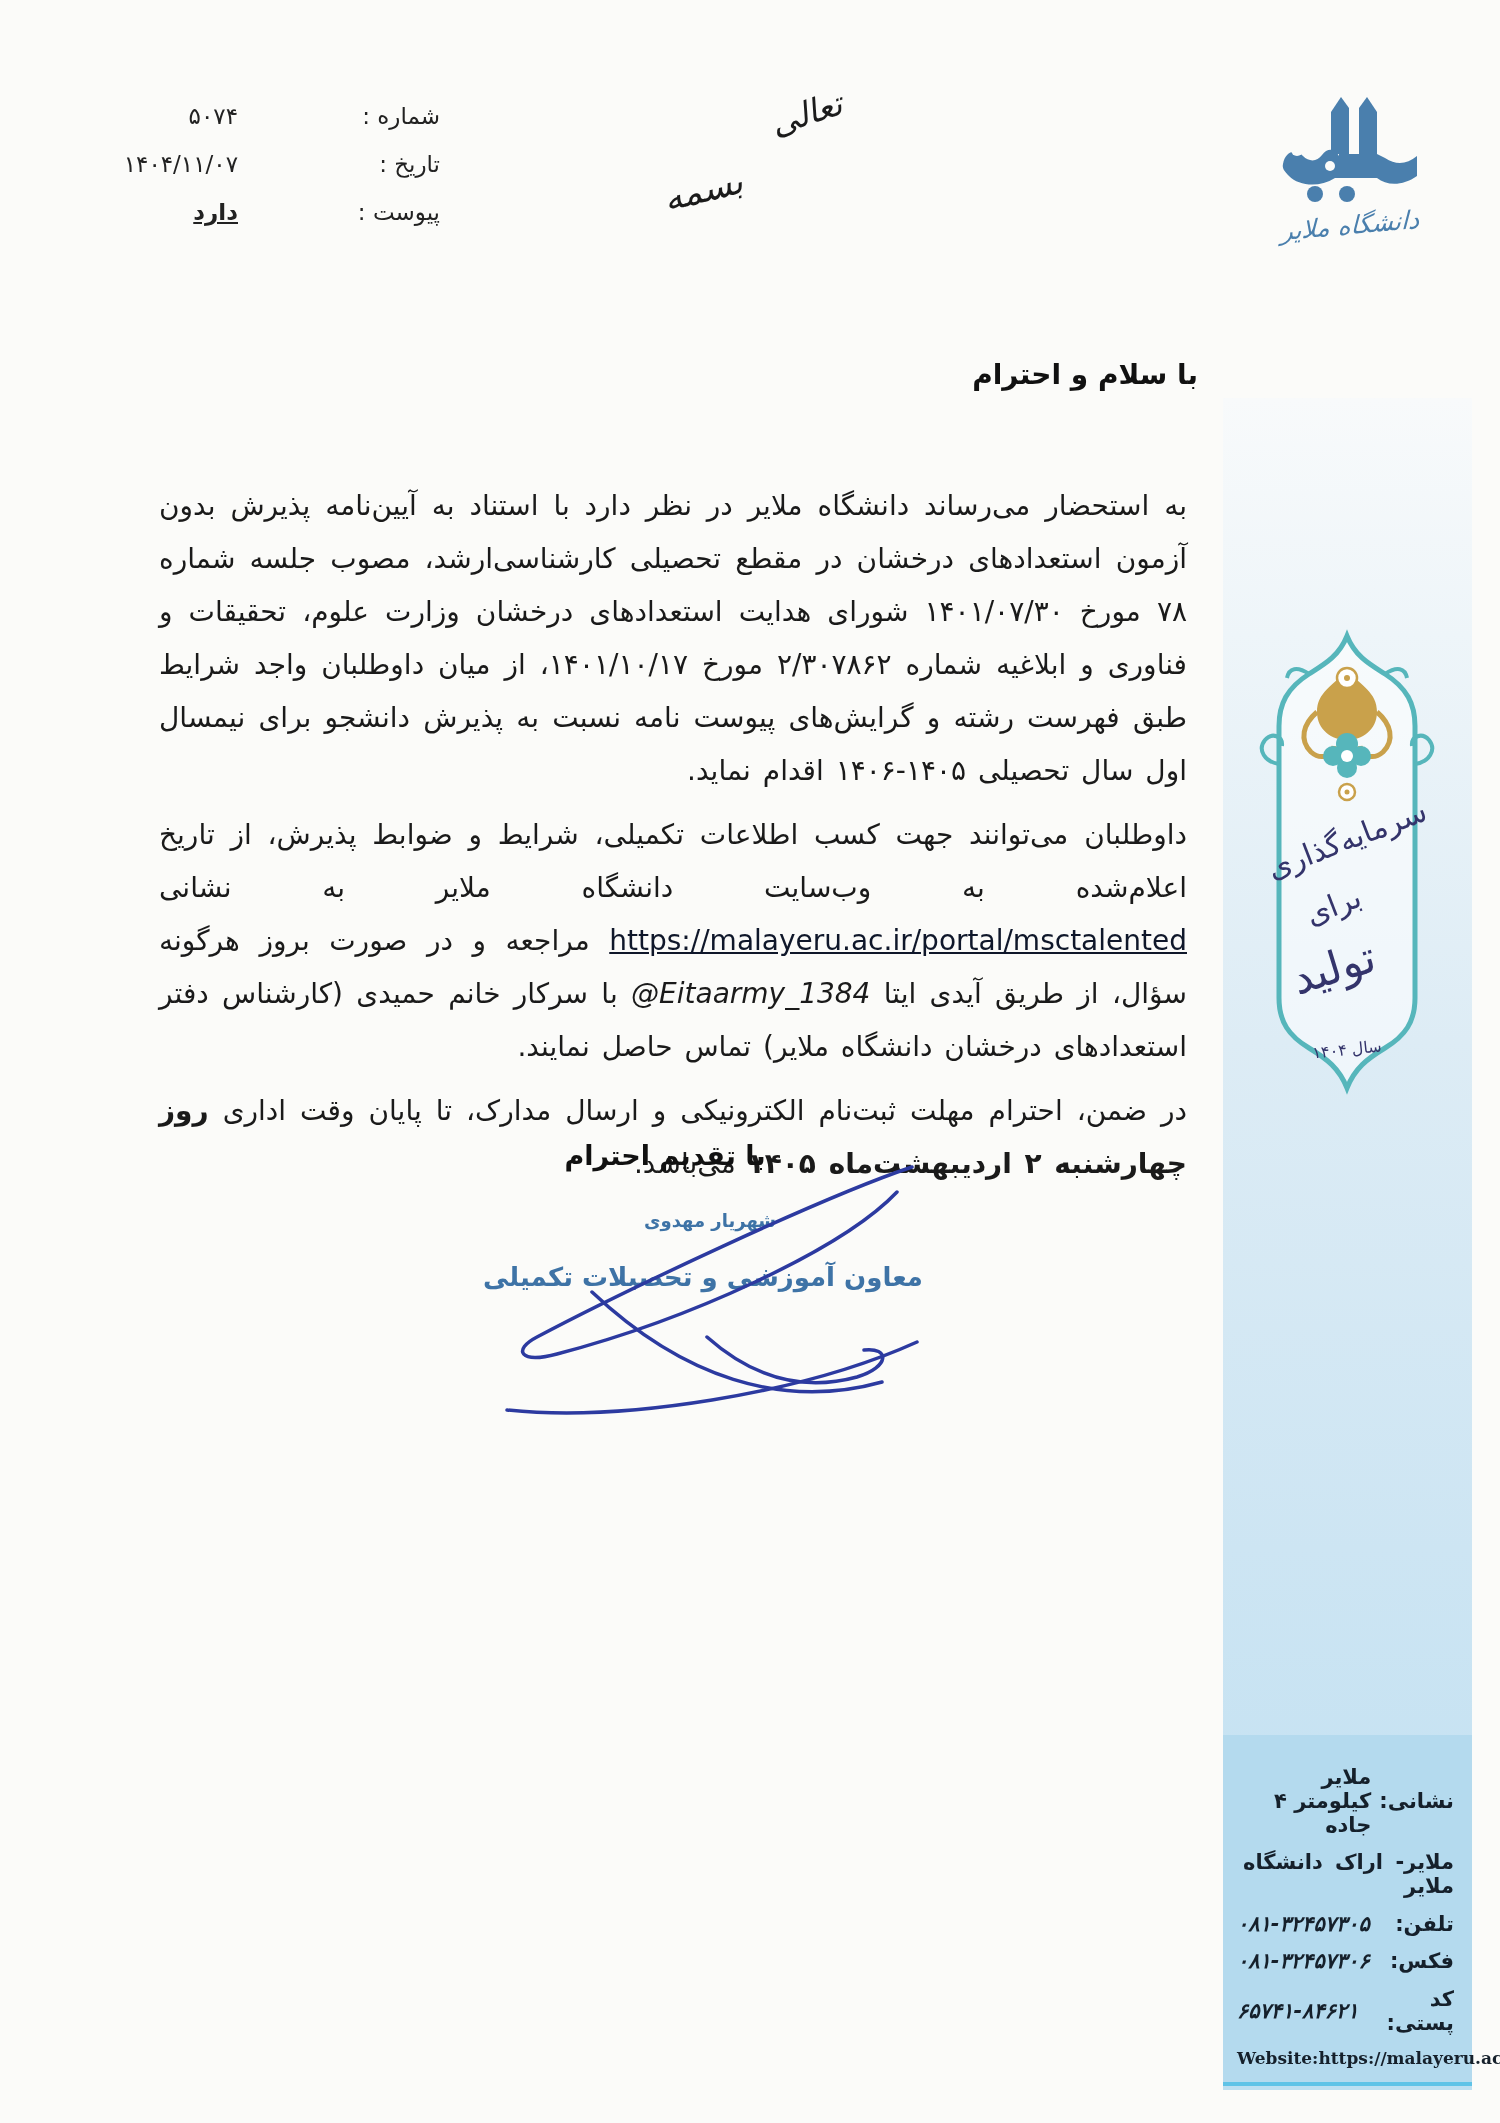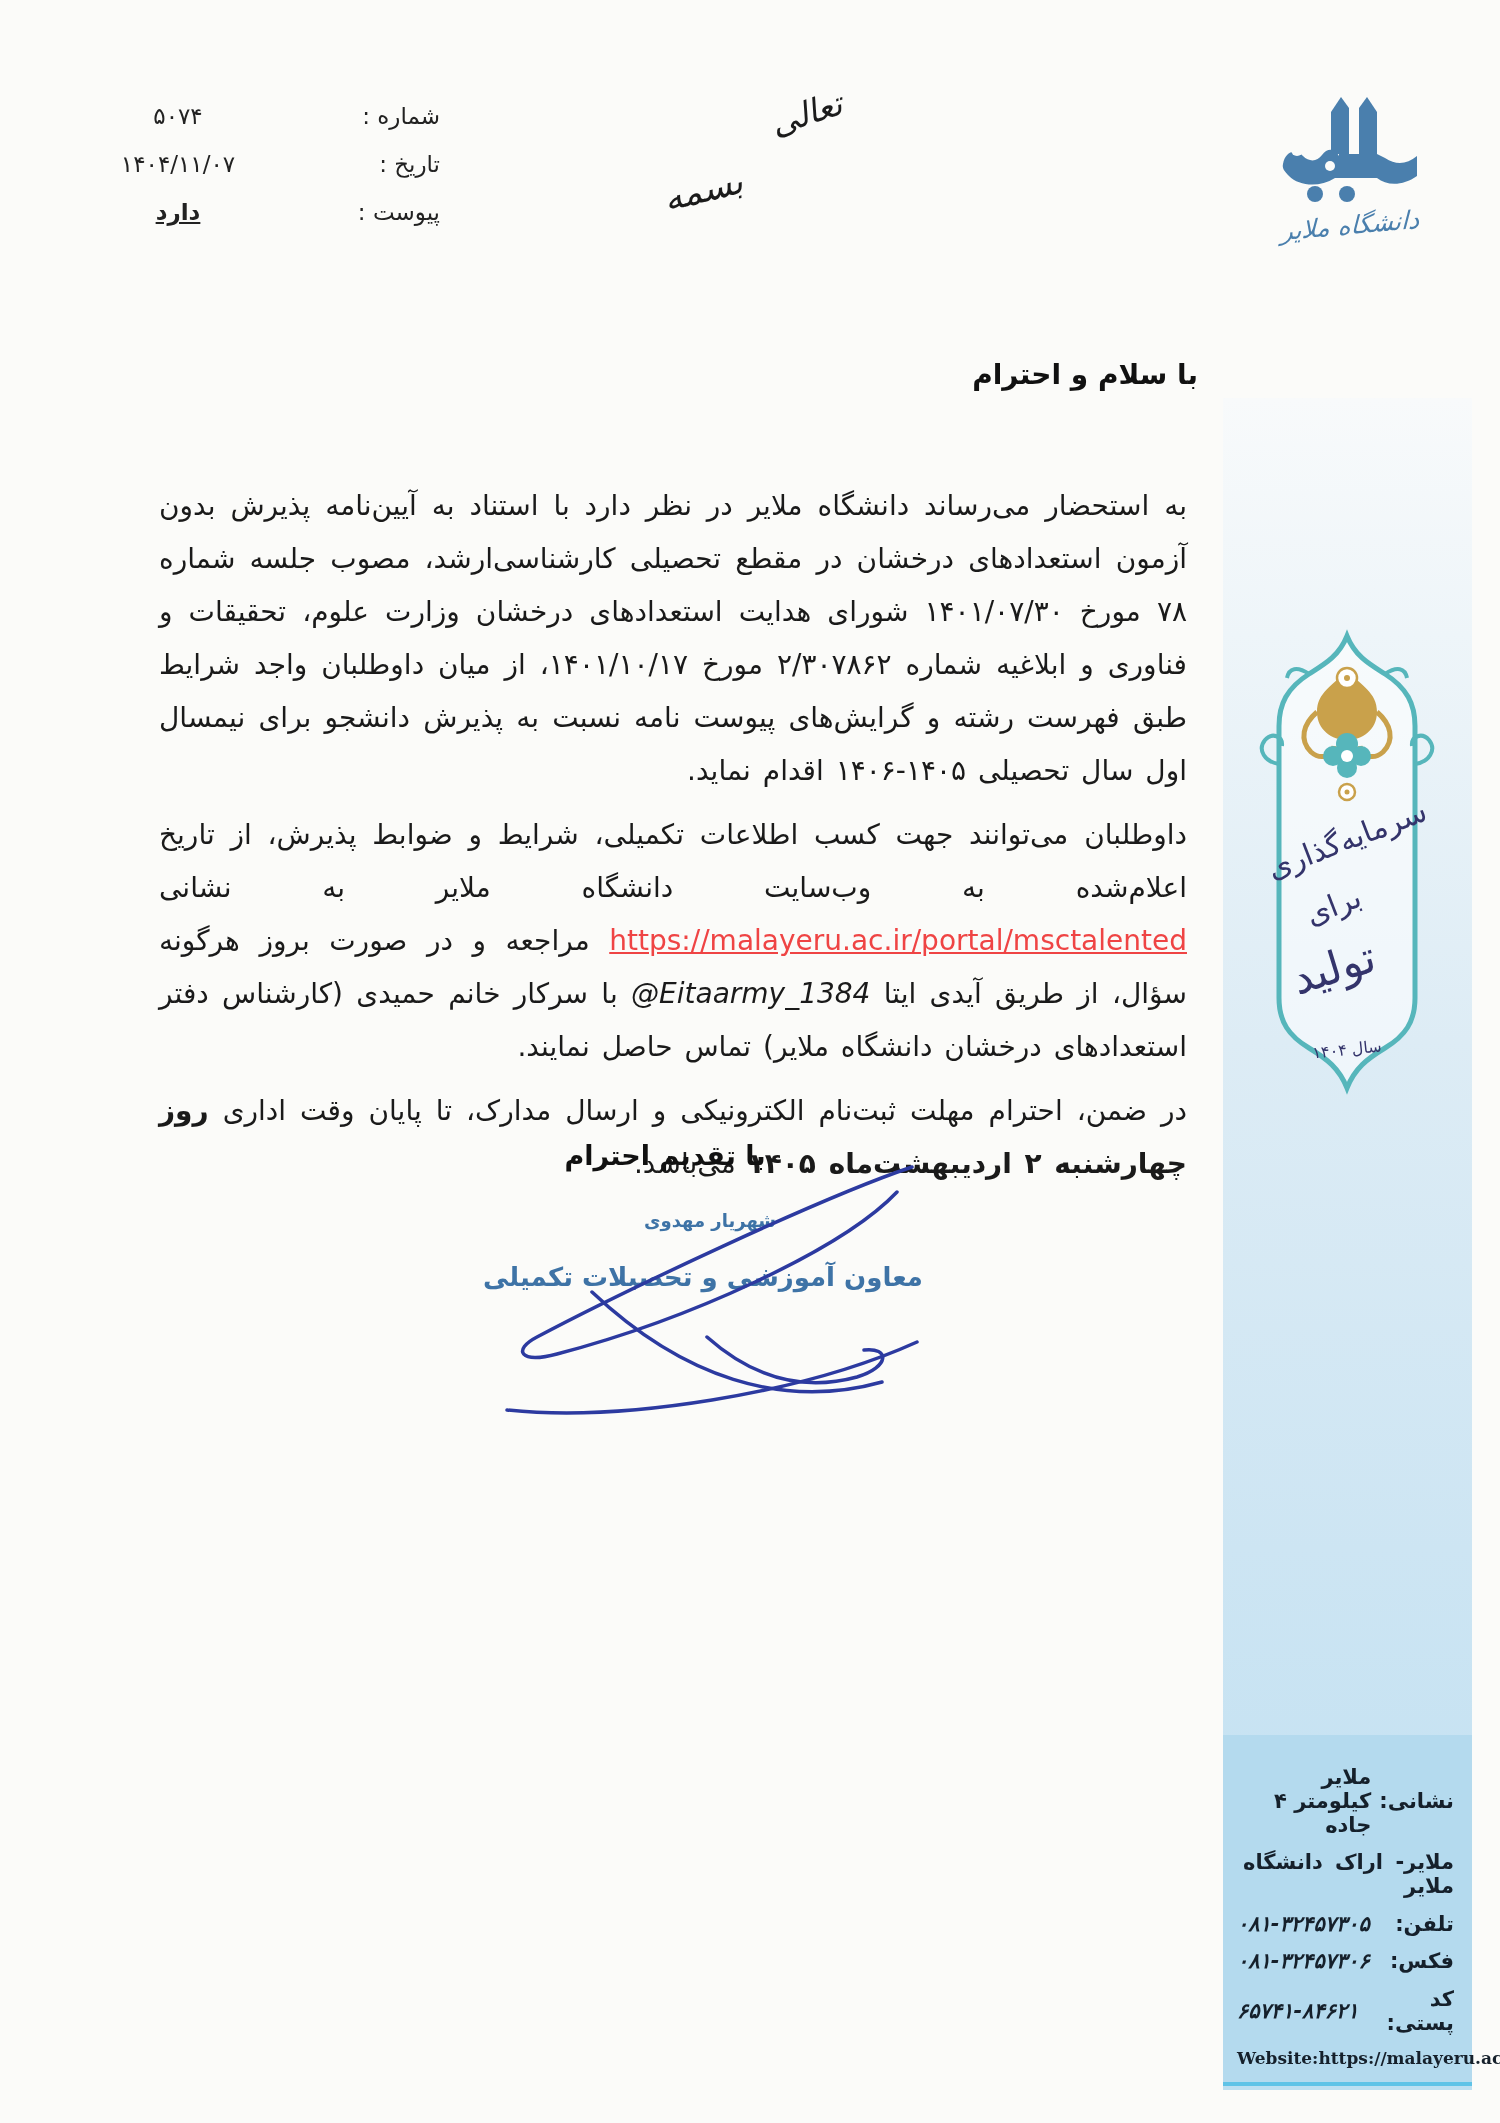--- a/index.html
+++ b/index.html
@@ -14,21 +14,21 @@
     background:#fbfbf9;color:#1a1a1a;
   }
 
   
   .meta{
     position:absolute;left:118px;top:92px;width:322px;
     direction:rtl;font-size:23px;color:#222;
   }
   .meta-row{display:flex;justify-content:space-between;align-items:center;height:48px;}
   .meta-row .lbl{white-space:nowrap;margin-left:44px;}
-  .meta-row .val{white-space:nowrap;text-align:center;min-width:120px;}
+  .meta-row .val{white-space:nowrap;text-align:right;min-width:120px;}
   .meta-row .val.bold{font-weight:bold;text-decoration:underline;}
 
   
   .besm{position:absolute;left:655px;top:80px;width:210px;height:140px;color:#1b1b1b;}
   .besm .l1{position:absolute;right:22px;top:14px;font-size:33px;font-style:italic;
             transform:rotate(-18deg);letter-spacing:1px;}
   .besm .l2{position:absolute;left:8px;bottom:10px;font-size:35px;font-style:italic;
             transform:rotate(-14deg);letter-spacing:7px;}
 
   
@@ -58,21 +58,21 @@
   .salutation{
     position:absolute;right:302px;top:342px;direction:rtl;text-align:right;
     font-weight:bold;font-size:28px;line-height:66px;color:#111;white-space:nowrap;
   }
   .body-text{
     position:absolute;left:148px;top:468px;width:1050px;
     direction:rtl;text-align:justify;font-size:28px;line-height:53px;color:#1a1a1a;
     word-spacing:3px;
   }
   .body-text p{margin:11px;}
-  .portal-link{color:#ef4444;text-decoration:underline;direction:ltr;unicode-bidi:embed;}
+  .portal-link{color:#0f172a;text-decoration:underline;direction:ltr;unicode-bidi:embed;}
   .ltr{direction:ltr;unicode-bidi:embed;font-style:italic;}
   .b{font-weight:bold;}
 
   
   .sig-closing{position:absolute;left:540px;top:1140px;width:250px;text-align:center;
                direction:rtl;font-weight:bold;font-size:27px;color:#111;}
   .sig-name{position:absolute;left:585px;top:1210px;width:250px;text-align:center;
             direction:rtl;font-weight:bold;font-size:18px;color:#3e73a6;}
   .sig-title{position:absolute;left:468px;top:1262px;width:470px;text-align:center;
              direction:rtl;font-weight:bold;font-size:26px;color:#3e73a6;}

